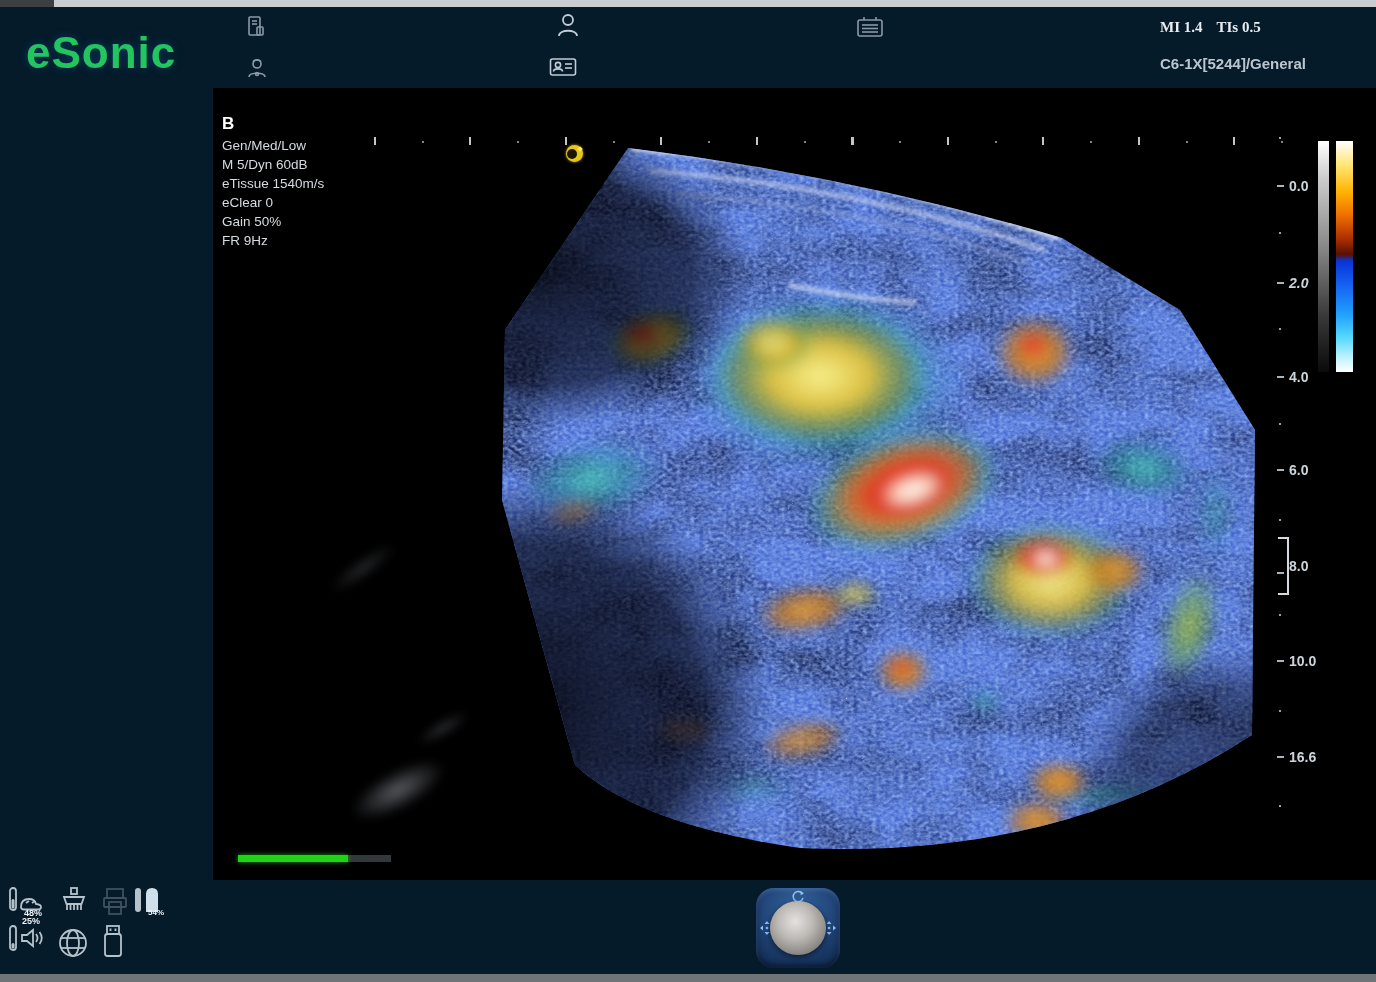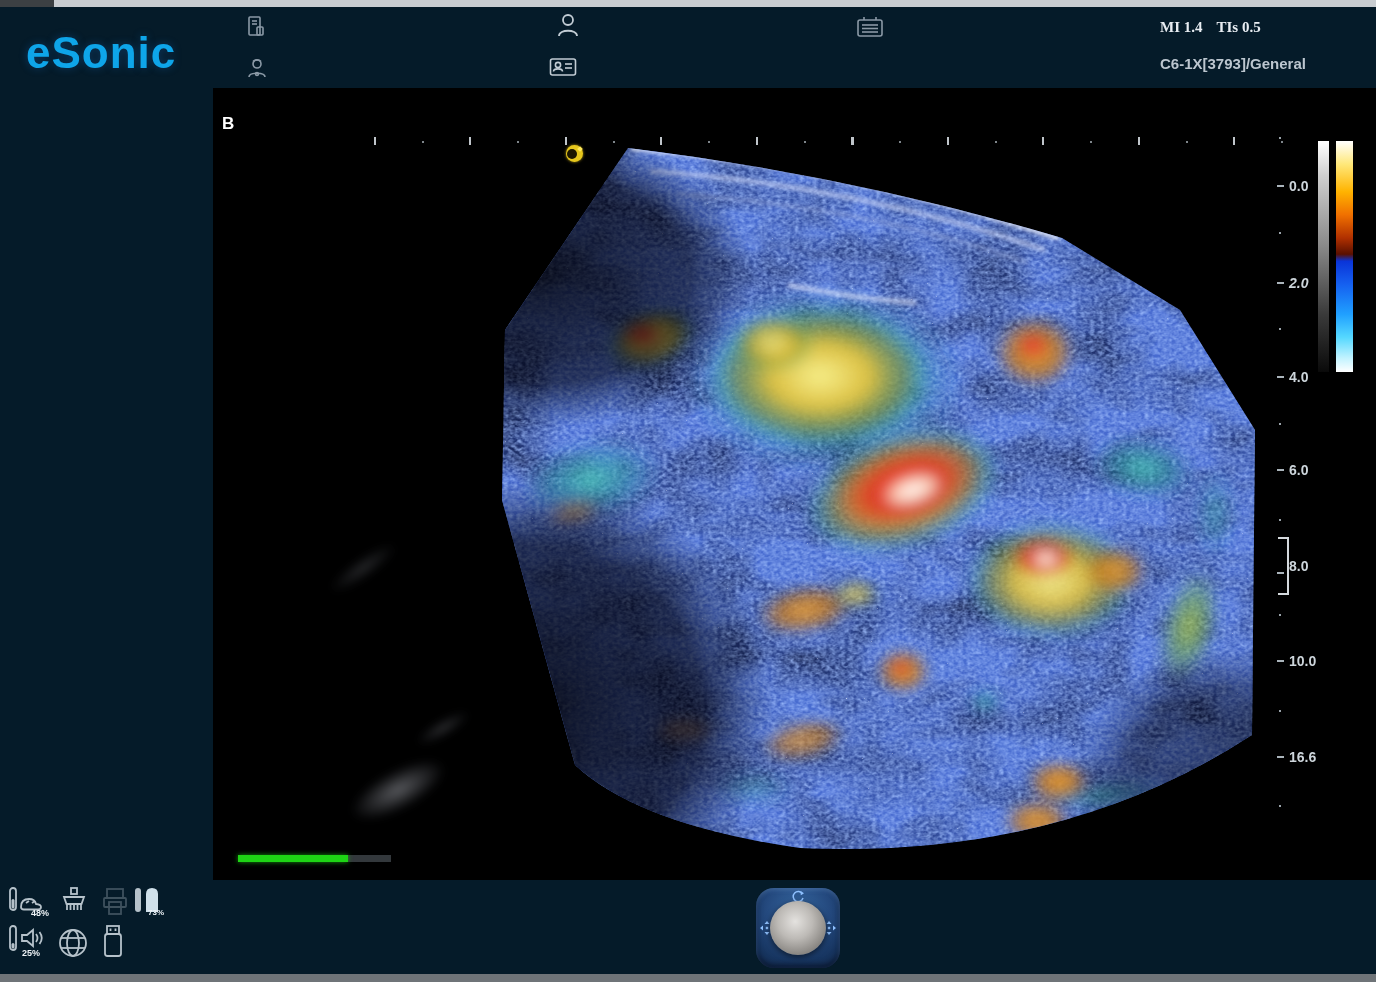--- a/index.html
+++ b/index.html
@@ -10,21 +10,21 @@
     -webkit-font-smoothing:antialiased;
   }
   .abs{position:absolute;}
 
   
   .top-strip{left:0;top:0;width:1376px;height:7px;background:#c9cdd1;}
   .top-strip-dark{left:0;top:0;width:54px;height:7px;background:#3c4043;}
   .bottom-strip{left:0;top:974px;width:1376px;height:8px;background:#6f7478;}
 
   
-  .logo{left:26px;top:28px;font-size:44px;font-weight:bold;color:#0ea5e9;
+  .logo{left:26px;top:28px;font-size:44px;font-weight:bold;color:#22c55e;
         letter-spacing:1px;text-shadow:0 0 8px rgba(29,114,210,.35);}
   .hdr-icon{color:#8b99a6;}
   .hdr-icon.bright{color:#c2ccd4;}
   .hdr-icon svg{display:block;}
   .mi-line{left:1160px;top:18px;width:200px;font-size:15px;font-weight:bold;color:#e8edf2;}
   .mi-line span{margin-right:14px;font-family:Liberation Serif, serif;}
   .probe-line{left:1160px;top:55px;width:212px;font-size:15px;font-weight:bold;color:#bcc6cf;}
 
   
   .image-black{left:213px;top:88px;width:1163px;height:792px;background:#000;}
@@ -126,21 +126,21 @@
     <line x1="6" y1="13.5" x2="22" y2="13.5"></line>
     <line x1="6" y1="17" x2="22" y2="17"></line>
     <line x1="8" y1="2" x2="8" y2="5"></line>
     <line x1="20" y1="2" x2="20" y2="5"></line>
   </svg>
 </div>
 
 <div class="abs mi-line">
   <span>MI 1.4</span><span>TIs 0.5</span>
 </div>
-<div class="abs probe-line">C6-1X[3793]/General</div>
+<div class="abs probe-line">C6-1X[5244]/General</div>
 
 <div class="abs image-black">
 
   <svg class="fan-svg" width="1100" height="792" viewBox="0 0 1100 792">
     <defs>
       <clipPath id="fanClip">
         <path d="M415,60 Q637,87 849,150 L967,222 L1042,342 L1039,647 Q847,772 587,760 Q427,737 362,677 L289,412 L292,242 Z"></path>
       </clipPath>
       <filter id="fPatch" x="0" y="0" width="100%" height="100%">
         <feTurbulence type="fractalNoise" baseFrequency="0.012 0.02" numOctaves="3" seed="5"></feTurbulence>
@@ -260,20 +260,28 @@
 
     <g filter="url(#b4)">
       <ellipse transform="rotate(-28 185 702)" cx="185" cy="702" rx="52" ry="20" fill="url(#gGray)" opacity="0.55"></ellipse>
       <ellipse transform="rotate(-30 230 640)" cx="230" cy="640" rx="30" ry="8" fill="url(#gGray)" opacity="0.3"></ellipse>
       <ellipse transform="rotate(-35 150 480)" cx="150" cy="480" rx="40" ry="10" fill="url(#gGray)" opacity="0.25"></ellipse>
     </g>
   </svg>
 
   <div class="abs mode-block">
     <div class="mode-letter">B</div>
+    <div class="mode-params">
+      <div>Gen/Med/Low</div>
+      <div>M 5/Dyn 60dB</div>
+      <div>eTissue 1540m/s</div>
+      <div>eClear 0</div>
+      <div>Gain 50%</div>
+      <div>FR 9Hz</div>
+    </div>
   </div>
 
   <div class="abs ruler-major"></div>
   <div class="abs ruler-minor"></div>
 
   <div class="abs probe-marker">
     <span class="notch"></span>
     <span class="spark"></span>
   </div>
 
@@ -320,21 +328,21 @@
 
 <div class="abs st-icon" style="left:8px;top:886px;">
   <svg width="40" height="30" viewBox="0 0 40 30" fill="none" stroke="currentColor" stroke-width="1.8">
     <rect x="2" y="2" width="6" height="22" rx="3"></rect>
     <rect x="3.5" y="13" width="3" height="9.5" rx="1.5" fill="currentColor" stroke="none"></rect>
     <path d="M13,21 q0,-8 8,-8 q6,0 7,5 q5,0.5 5,3 q0,2.5 -3,2.5 h-14 q-3,0 -3,-2.5 z"></path>
     <line x1="18" y1="17" x2="21" y2="15"></line>
     <line x1="24" y1="17" x2="27" y2="15"></line>
   </svg>
 </div>
-<div class="pct" style="left:31px;top:908px;">48%</div>
+<div class="pct" style="left:24px;top:908px;">48%</div>
 
 <div class="abs st-icon" style="left:56px;top:886px;">
   <svg width="36" height="32" viewBox="0 0 36 32" fill="none" stroke="currentColor" stroke-width="1.8">
     <rect x="15" y="2" width="6" height="6"></rect>
     <path d="M8,11 h20 l-2.5,7 h-15 z"></path>
     <line x1="11" y1="18" x2="11" y2="24"></line>
     <line x1="14.5" y1="18" x2="14.5" y2="24"></line>
     <line x1="18" y1="18" x2="18" y2="24"></line>
     <line x1="21.5" y1="18" x2="21.5" y2="24"></line>
     <line x1="25" y1="18" x2="25" y2="24"></line>
@@ -348,32 +356,32 @@
     <rect x="9" y="16" width="12" height="12"></rect>
   </svg>
 </div>
 
 <div class="abs st-icon" style="left:132px;top:884px;">
   <svg width="36" height="32" viewBox="0 0 36 32">
     <rect x="3" y="4" width="6" height="24" rx="3" fill="#b6c2ca"></rect>
     <path d="M14,28 v-18 q0,-6 6,-6 q6,0 6,6 v18 z" fill="#cfe0ea"></path>
   </svg>
 </div>
-<div class="pct" style="left:148px;top:908px;font-size:8px;">73%</div>
+<div class="pct" style="left:148px;top:908px;font-size:8px;">54%</div>
 
 <div class="abs st-icon" style="left:8px;top:924px;">
   <svg width="40" height="34" viewBox="0 0 40 34" fill="none" stroke="currentColor" stroke-width="1.8">
     <rect x="2" y="2" width="6" height="24" rx="3"></rect>
     <rect x="3.5" y="19" width="3" height="5.5" rx="1.5" fill="currentColor" stroke="none"></rect>
     <path d="M14,11 h5 l6,-5 v16 l-6,-5 h-5 z"></path>
     <path d="M28,10 q3,4 0,8"></path>
     <path d="M31.5,8 q4.5,6 0,12"></path>
   </svg>
 </div>
-<div class="pct" style="left:22px;top:948px;">25%</div>
+<div class="pct" style="left:22px;top:916px;">25%</div>
 
 <div class="abs st-icon" style="left:56px;top:926px;">
   <svg width="34" height="34" viewBox="0 0 34 34" fill="none" stroke="currentColor" stroke-width="1.8">
     <circle cx="17" cy="17" r="13"></circle>
     <ellipse cx="17" cy="17" rx="6" ry="13"></ellipse>
     <line x1="5" y1="12" x2="29" y2="12"></line>
     <line x1="5" y1="22" x2="29" y2="22"></line>
   </svg>
 </div>
 

